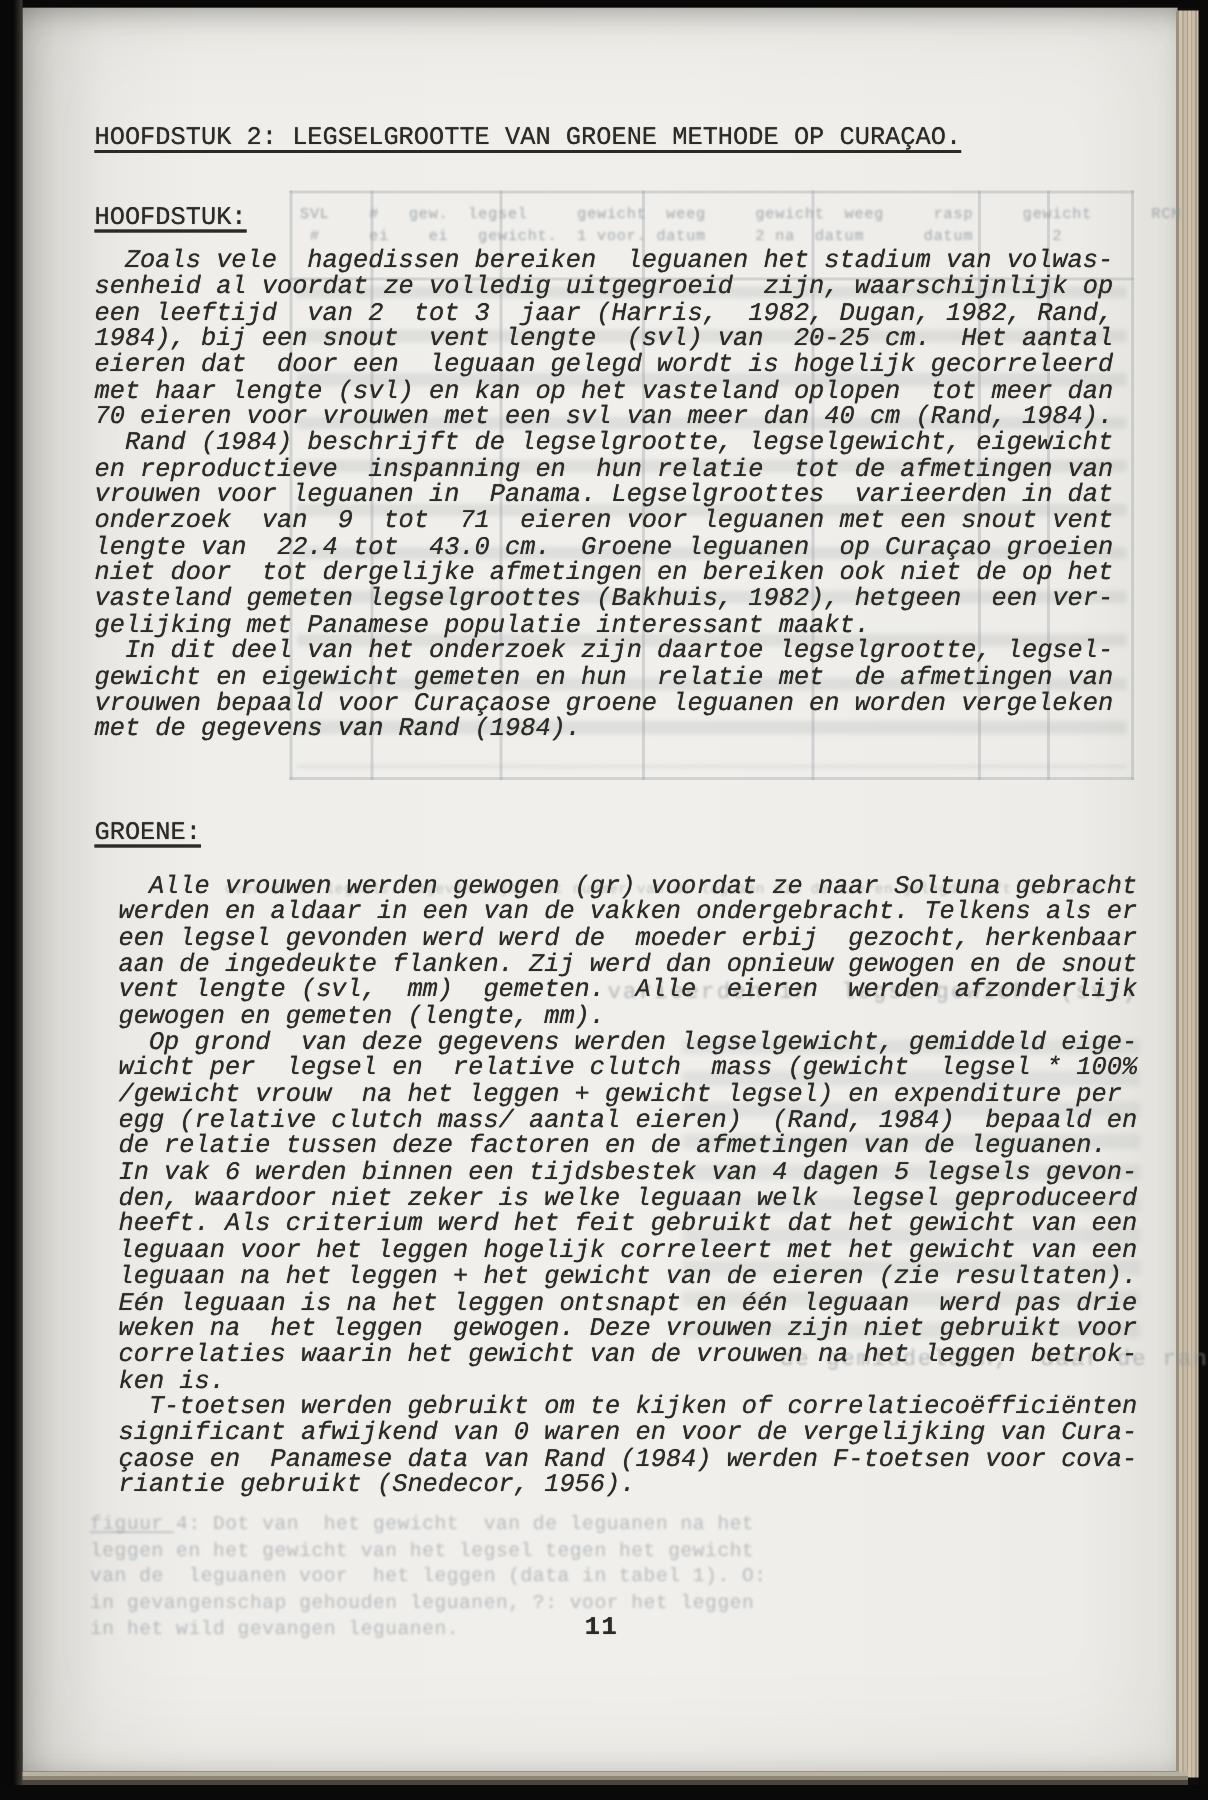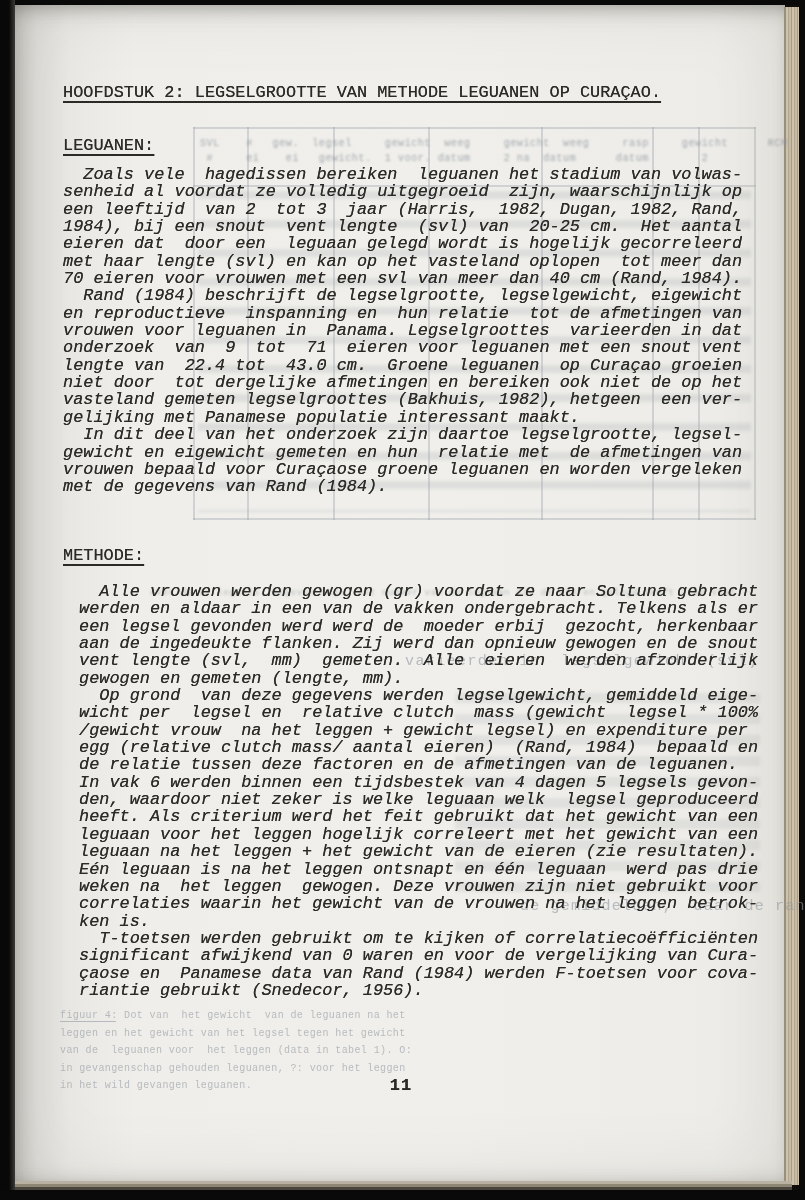--- a/index.html
+++ b/index.html
@@ -41,21 +41,21 @@
              filter:blur(1.4px); }
   .bt-capline { left:135px; top:537px; font-size:9.5px; line-height:14px; letter-spacing:.4px;
                 filter:blur(.8px); color:rgba(148,156,164,.55); width:630px;margin-top:44px; }
   .bt-frag1 { left:390px; top:648px; font-size:15px; letter-spacing:1.4px; filter:blur(.7px); }
   .bt-smudge { left:440px; top:688px; width:305px; height:205px;
                background:repeating-linear-gradient(180deg, rgba(150,158,166,.17) 0 10px, transparent 10px 21px);
                filter:blur(1.6px); }
   .bt-frag2 { left:505px; top:893px; font-size:15px; letter-spacing:1.2px; filter:blur(.7px); }
   .bt-rightcol { left:440px; top:968px; font-size:15px; line-height:18px; letter-spacing:1.4px;
                  filter:blur(.55px); color:rgba(138,147,157,.68); }
-  .bt-caption { left:45px; top:1002px; font-size:10px; line-height:17.6px; letter-spacing:.4px;
+  .bt-caption { left:45px; top:1002px; font-size:13px; line-height:17.6px; letter-spacing:.4px;
                 filter:blur(.75px); color:rgba(148,155,163,.62); }
   .bt-caption-u { position:absolute; left:45px; top:1016px; width:56px; height:1px;
                   background:rgba(148,155,163,.62); filter:blur(.6px); }
 
   
   .ink { position:absolute; color:#2b2a27; z-index:2; text-shadow:0 0 .5px rgba(43,42,39,.85); }
   .heading {
     left:48px; top:78px; font-size:16.9px; letter-spacing:0;
     text-decoration:underline; text-underline-offset:4px; text-decoration-thickness:1.6px;
   }
@@ -97,44 +97,44 @@
     <pre class="bleed bt-frag1">varieerden in  legselgewicht (svl)</pre>
     <div class="bleed bt-smudge"></div>
     <pre class="bleed bt-frag2">de gemiddelden,  daar de ranges</pre>
     <pre class="bleed bt-caption">figuur 4: Dot van  het gewicht  van de leguanen na het
 leggen en het gewicht van het legsel tegen het gewicht
 van de  leguanen voor  het leggen (data in tabel 1). O:
 in gevangenschap gehouden leguanen, ?: voor het leggen
 in het wild gevangen leguanen.</pre>
     <div class="bt-caption-u"></div>
 
-    <div class="ink heading">HOOFDSTUK 2: LEGSELGROOTTE VAN METHODE LEGUANEN OP CURAÇAO.</div>
+    <div class="ink heading">HOOFDSTUK 2: LEGSELGROOTTE VAN GROENE METHODE OP CURAÇAO.</div>
 
-    <div class="ink seclabel lbl-inleiding">LEGUANEN:</div>
+    <div class="ink seclabel lbl-inleiding">HOOFDSTUK:</div>
     <pre class="ink body body-inleiding">  Zoals vele  hagedissen bereiken  leguanen het stadium van volwas-
 senheid al voordat ze volledig uitgegroeid  zijn, waarschijnlijk op
 een leeftijd  van 2  tot 3  jaar (Harris,  1982, Dugan, 1982, Rand,
 1984), bij een snout  vent lengte  (svl) van  20-25 cm.  Het aantal
 eieren dat  door een  leguaan gelegd wordt is hogelijk gecorreleerd
 met haar lengte (svl) en kan op het vasteland oplopen  tot meer dan
 70 eieren voor vrouwen met een svl van meer dan 40 cm (Rand, 1984).
   Rand (1984) beschrijft de legselgrootte, legselgewicht, eigewicht
 en reproductieve  inspanning en  hun relatie  tot de afmetingen van
 vrouwen voor leguanen in  Panama. Legselgroottes  varieerden in dat
 onderzoek  van  9  tot  71  eieren voor leguanen met een snout vent
 lengte van  22.4 tot  43.0 cm.  Groene leguanen  op Curaçao groeien
 niet door  tot dergelijke afmetingen en bereiken ook niet de op het
 vasteland gemeten legselgroottes (Bakhuis, 1982), hetgeen  een ver-
 gelijking met Panamese populatie interessant maakt.
   In dit deel van het onderzoek zijn daartoe legselgrootte, legsel-
 gewicht en eigewicht gemeten en hun  relatie met  de afmetingen van
 vrouwen bepaald voor Curaçaose groene leguanen en worden vergeleken
 met de gegevens van Rand (1984).</pre>
 
-    <div class="ink seclabel lbl-methode">METHODE:</div>
+    <div class="ink seclabel lbl-methode">GROENE:</div>
     <pre class="ink body body-methode">  Alle vrouwen werden gewogen (gr) voordat ze naar Soltuna gebracht
 werden en aldaar in een van de vakken ondergebracht. Telkens als er
 een legsel gevonden werd werd de  moeder erbij  gezocht, herkenbaar
 aan de ingedeukte flanken. Zij werd dan opnieuw gewogen en de snout
 vent lengte (svl,  mm)  gemeten.  Alle  eieren  werden afzonderlijk
 gewogen en gemeten (lengte, mm).
   Op grond  van deze gegevens werden legselgewicht, gemiddeld eige-
 wicht per  legsel en  relative clutch  mass (gewicht  legsel * 100%
 /gewicht vrouw  na het leggen + gewicht legsel) en expenditure per
 egg (relative clutch mass/ aantal eieren)  (Rand, 1984)  bepaald en

